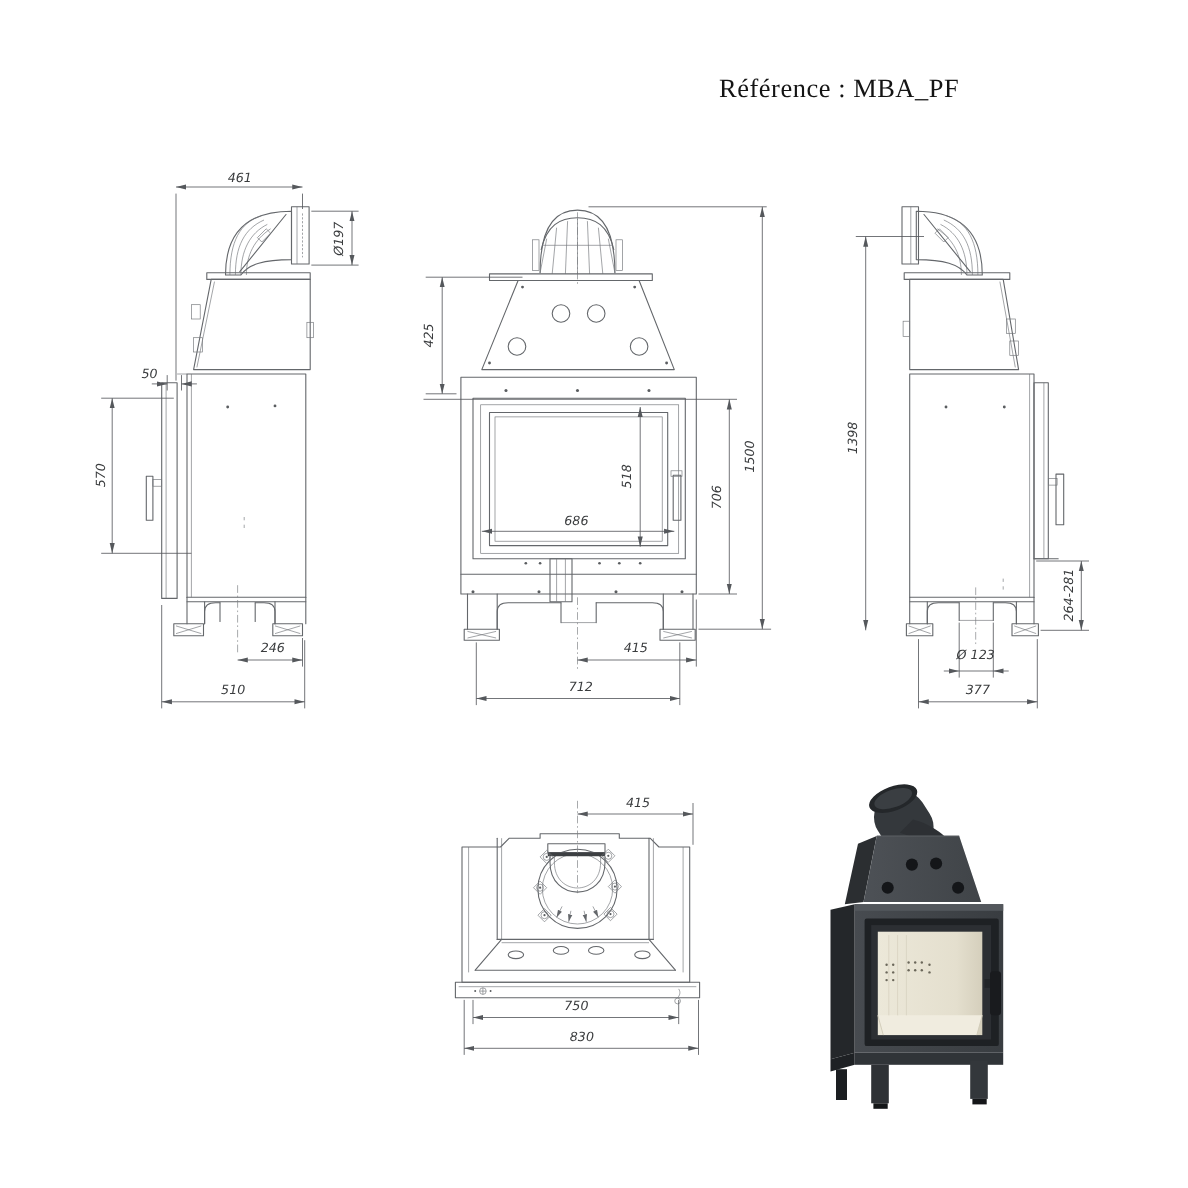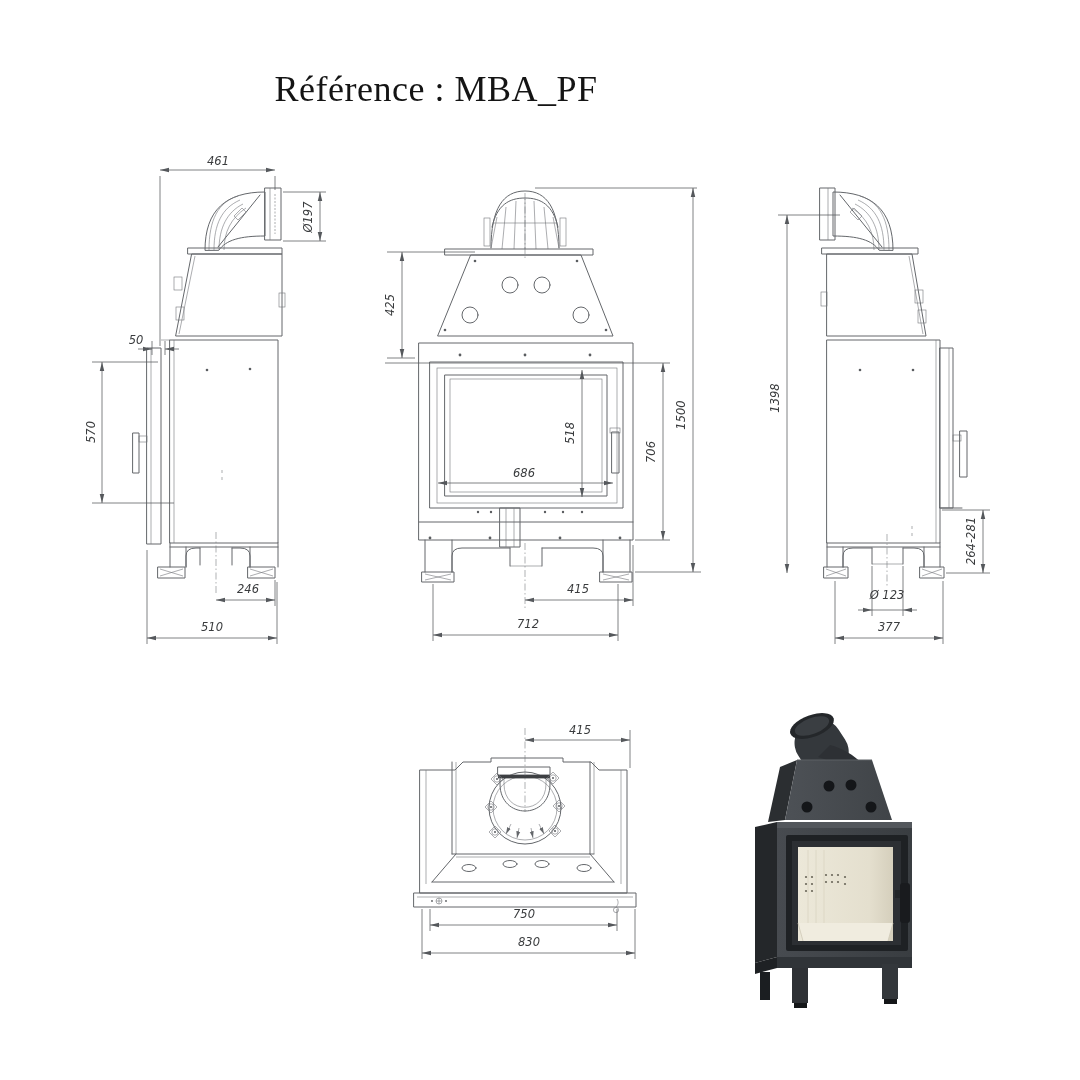--- a/index.html
+++ b/index.html
@@ -1,19 +1,19 @@
 <!DOCTYPE html>
 <html><head>
 <meta charset="utf-8">
 <style>
   html,body{margin:0;padding:0;background:#ffffff;}
   .page{position:relative;width:1080px;height:1080px;background:#ffffff;overflow:hidden;
         font-family:"DejaVu Sans",sans-serif;}
-  .title{position:absolute;top:68px;left:0;width:872px;text-align:center;margin:0;
-         font-family:"Liberation Serif",serif;font-weight:400;font-size:36px;color:#141414;
+  .title{position:absolute;top:68px;left:0;width:872px;text-align:right;margin:0;
+         font-family:"Liberation Serif",serif;font-weight:400;font-size:24px;color:#141414;
          letter-spacing:.5px;}
   svg.view{position:absolute;overflow:visible;}
   .obj{fill:none;stroke:#64676b;stroke-width:1;stroke-linejoin:round;stroke-linecap:round;}
   .obj2{fill:none;stroke:#73767a;stroke-width:.6;}
   .dim{fill:none;stroke:#55585c;stroke-width:.75;}
   .cl{fill:none;stroke:#7a7d80;stroke-width:.6;stroke-dasharray:7 2.5 1.5 2.5;}
   .dt{font:italic 11.5px "DejaVu Sans",sans-serif;fill:#3a3c3e;text-anchor:middle;}
   .dot{fill:#5a5d60;stroke:none;}
 </style>
 </head>

